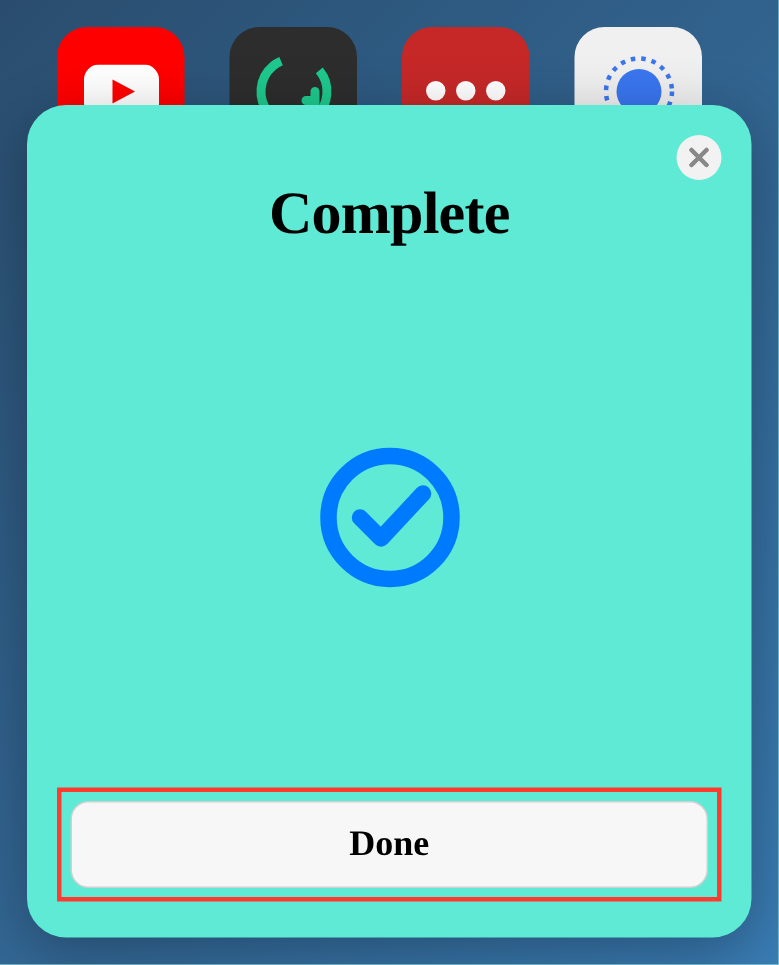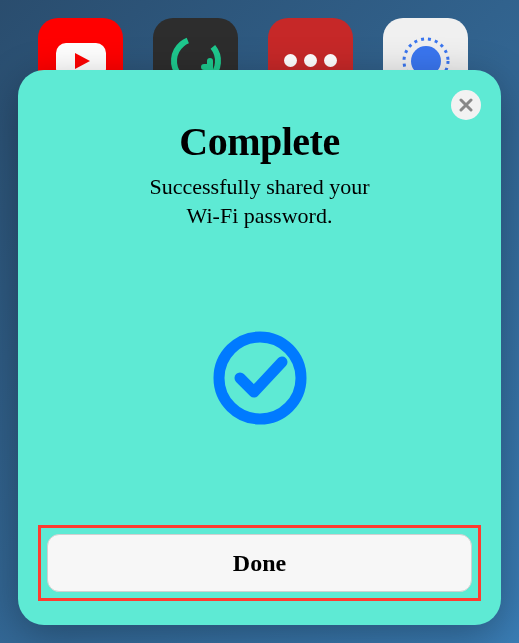--- a/index.html
+++ b/index.html
@@ -163,24 +163,20 @@
 
 <div class="modal">
   <button class="close-btn">
     <svg width="14" height="14" viewBox="0 0 14 14">
       <path d="M 2 2 L 12 12 M 12 2 L 2 12" stroke="#888" stroke-width="3" stroke-linecap="round"></path>
     </svg>
   </button>
 
   <h1 class="title">Complete</h1>
 
-  <p class="subtitle">
-    <span>Successfully shared your</span><br>
-    <span>Wi-Fi password.</span>
-  </p>
 
   <div class="check-container">
     <div class="check-circle">
       <svg width="100" height="100" viewBox="0 0 100 100">
         <circle cx="50" cy="50" r="41" fill="none" stroke="#007aff" stroke-width="11"></circle>
         <path d="M 30 50 L 44 64 L 72 34" fill="none" stroke="#007aff" stroke-width="11" stroke-linecap="round" stroke-linejoin="round"></path>
       </svg>
     </div>
   </div>
 

